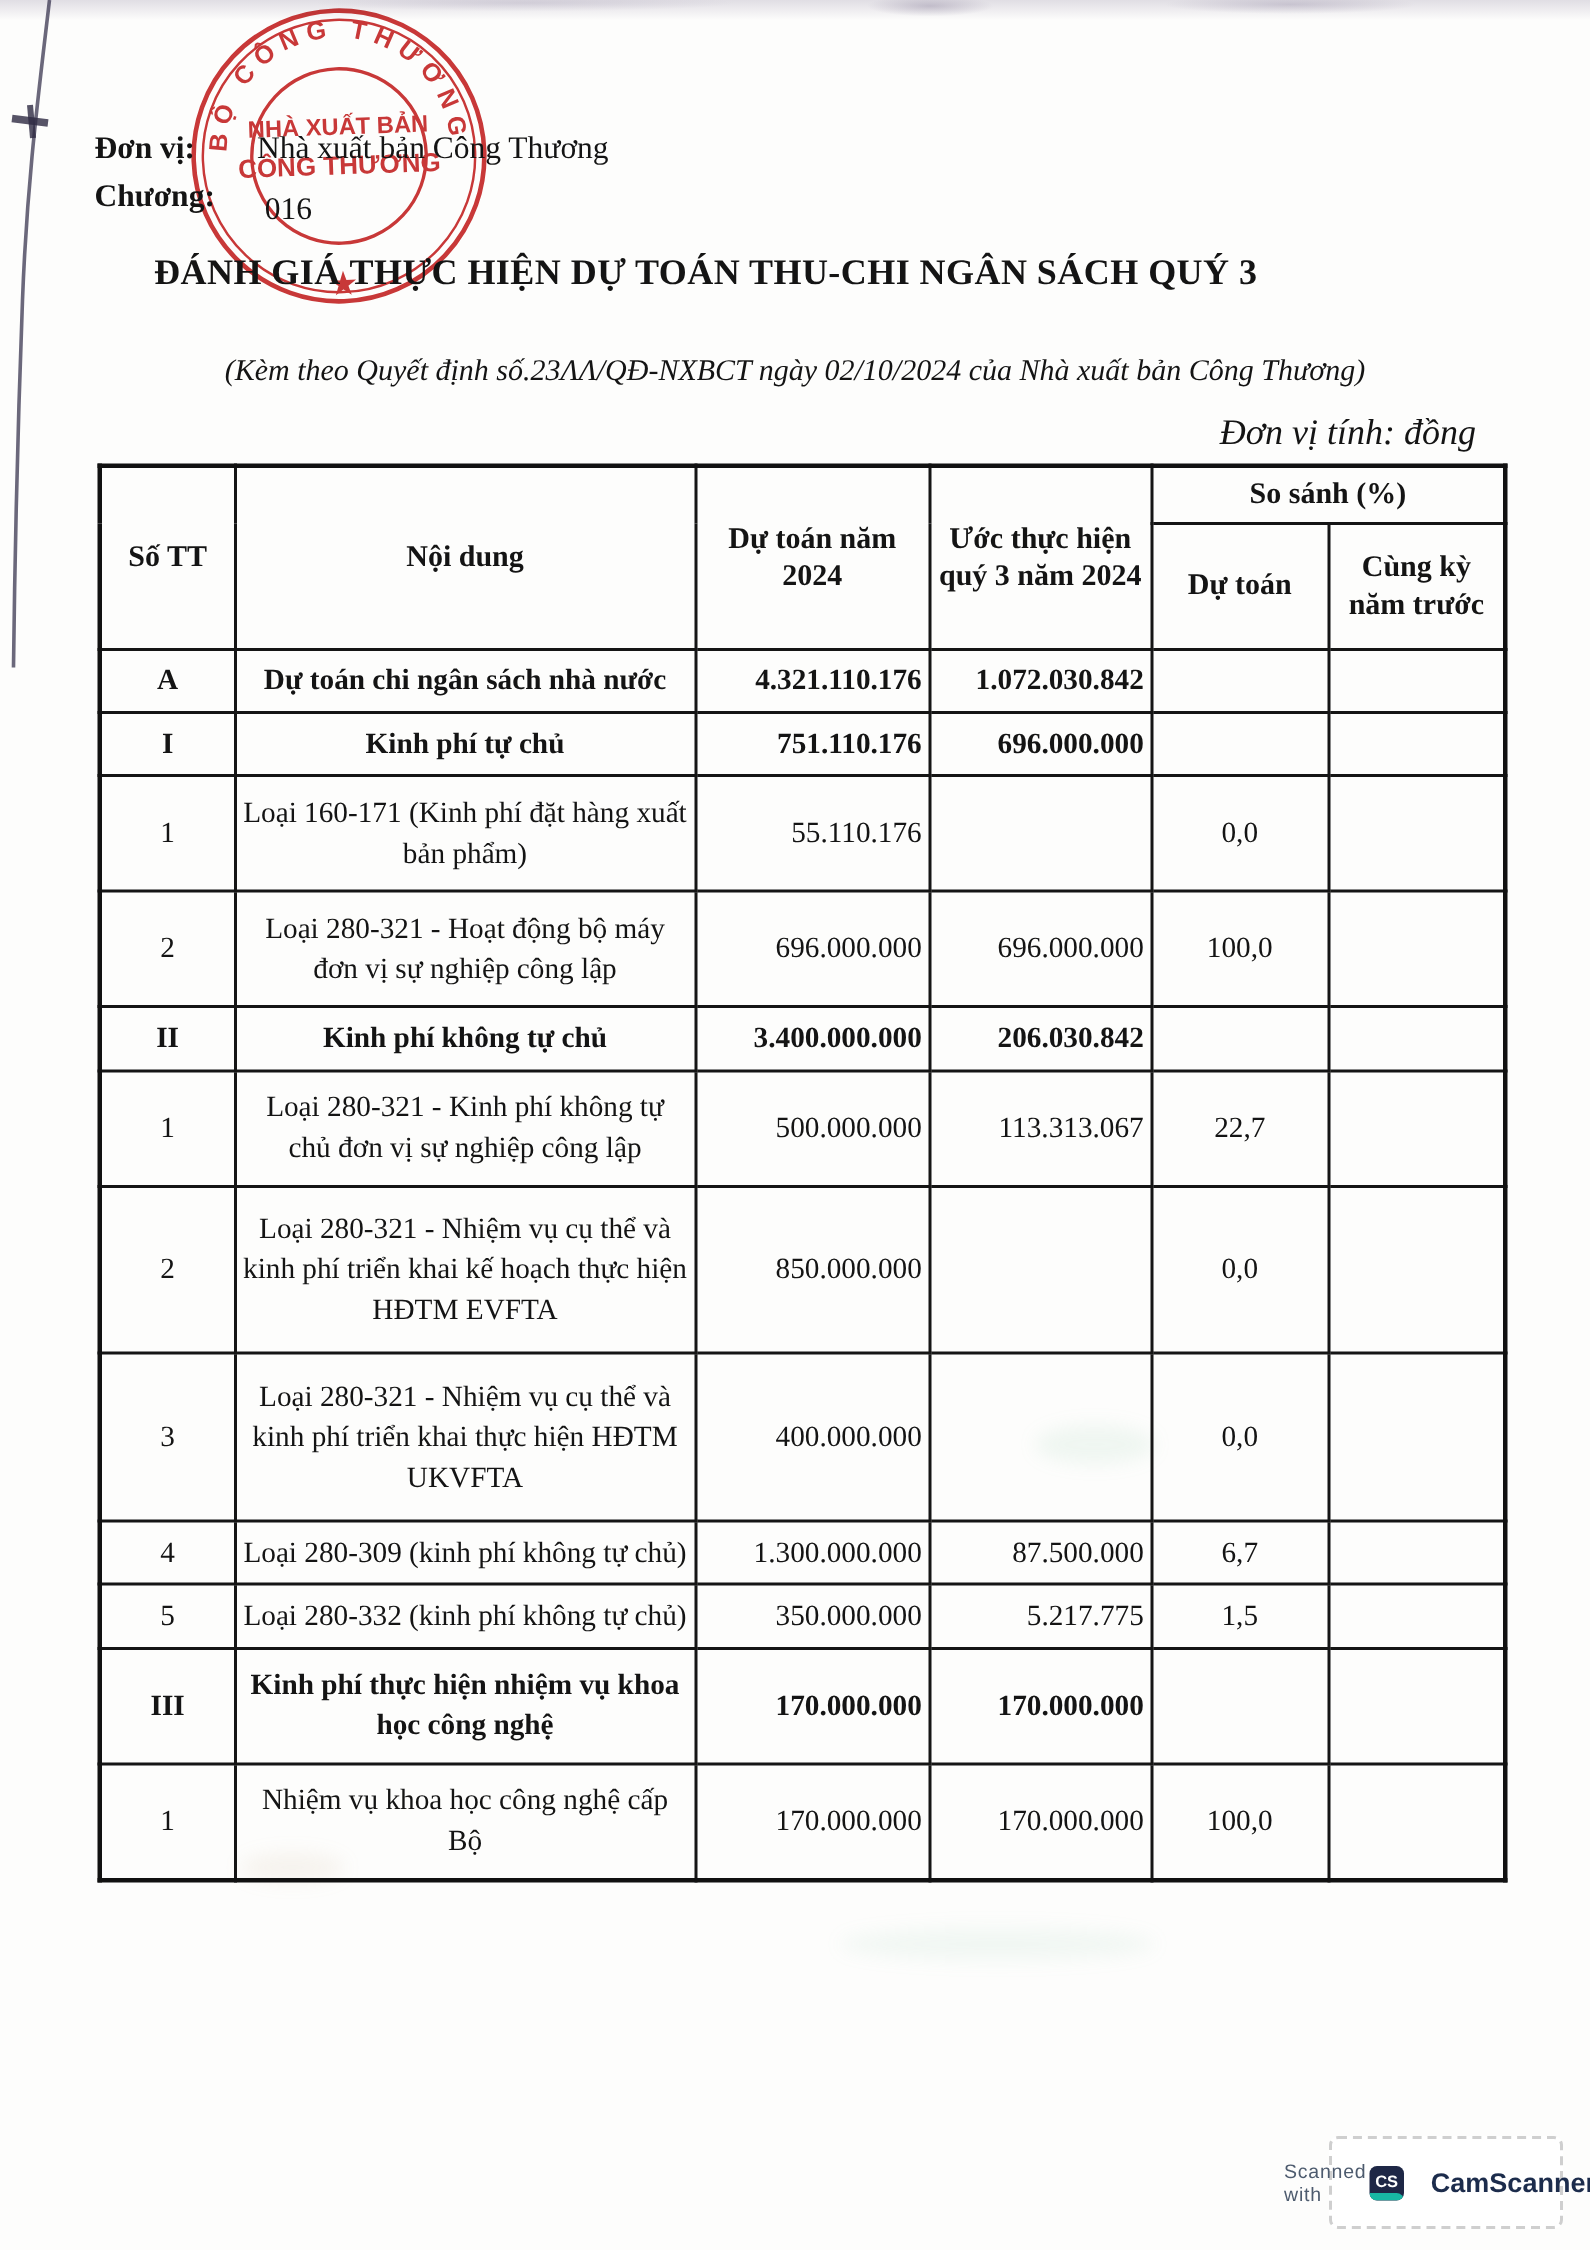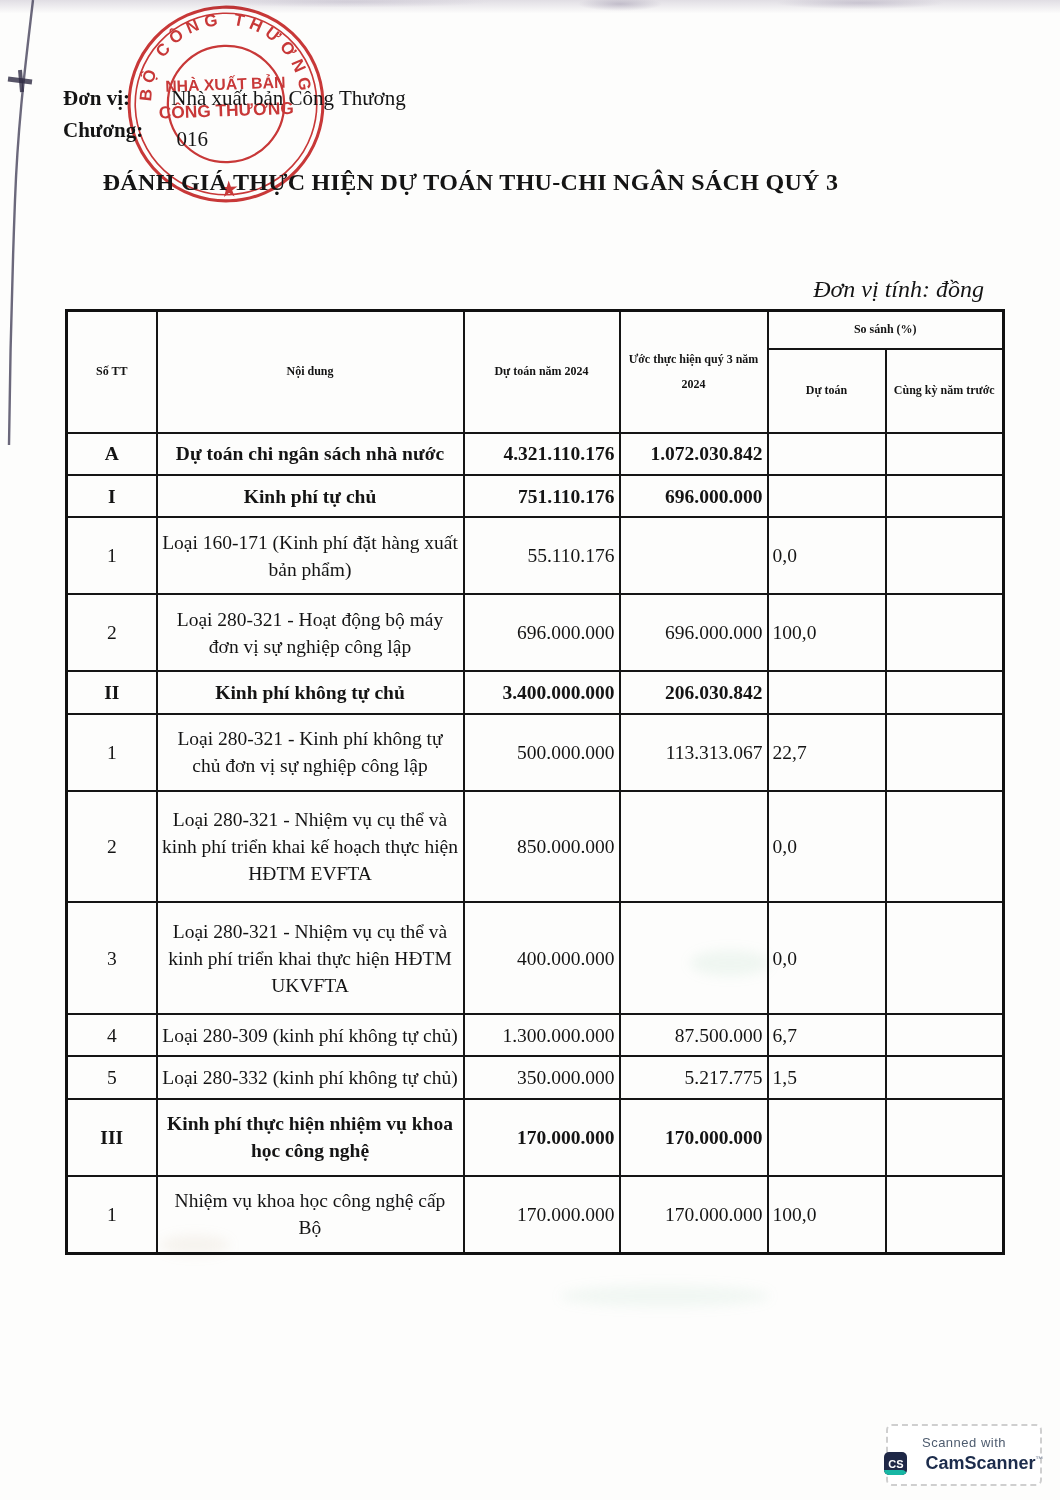--- a/index.html
+++ b/index.html
@@ -67,36 +67,36 @@
     width:937px;height:946px;
     border-collapse:collapse;table-layout:fixed;
     font-size:19.5px;
   }
   table.budget th, table.budget td{
     border:2px solid #151515;
     vertical-align:middle;
     padding:2px 4px;
   }
   table.budget{border:3px solid #111;}
-  thead th{font-weight:bold;text-align:center;line-height:25px;font-size:12px;padding:2px 6px;}
+  thead th{font-weight:bold;text-align:center;line-height:25px;font-size:20px;padding:2px 6px;}
   tr.h1{height:38px;}
   tr.h2{height:84px;}
   td.td-stt{text-align:center;}
   td.td-nd{text-align:center;padding:3px 6px 3px 9px;line-height:27px;}
   td.td-num{text-align:right;padding-right:7px;}
-  td.td-pct{text-align:left;padding-right:17px;}
+  td.td-pct{text-align:center;padding-right:17px;}
   tr.bold-row td{font-weight:bold;}
   tbody td{line-height:27px;}
 
   
   .cs-badge{
     position:absolute;left:886px;top:1424px;width:152px;height:58px;
     background:#fff;border:2px dashed #cfcfcf;border-radius:6px;
     font-family:"Liberation Sans", sans-serif;
-    display:flex;flex-direction:column;align-items:center;justify-content:center;
+    display:flex;align-items:center;justify-content:center;
     gap:2px;
   }
   .cs-badge .scanned{font-size:13px;color:#4d5b6e;letter-spacing:.5px;}
   .cs-row{display:flex;align-items:center;gap:18px;justify-content:space-between;}
   .cs-icon{
     position:relative;width:23px;height:23px;border-radius:5px;
     background:#1e2746;color:#fff;font-weight:bold;font-size:11px;
     display:flex;align-items:center;justify-content:center;
     overflow:hidden;flex:0 0 auto;
   }
@@ -147,20 +147,21 @@
   </div>
   <div class="doc-line chapter-line">
     <span class="lbl">Chương:</span>
     <span class="val">016</span>
   </div>
 
   <div class="title">
     <div>ĐÁNH GIÁ THỰC HIỆN DỰ TOÁN THU-CHI NGÂN SÁCH QUÝ 3</div>
   </div>
 
+  <div class="subtitle">(Kèm theo Quyết định số.23ΛΛ/QĐ-NXBCT ngày 02/10/2024 của Nhà xuất bản Công Thương)</div>
 
   <div class="unit-note">Đơn vị tính: đồng</div>
 
   <table class="budget">
     <colgroup>
       <col style="width:90px">
         <col style="width:307px">
         <col style="width:156px">
       <col style="width:148px">
         <col style="width:118px">

